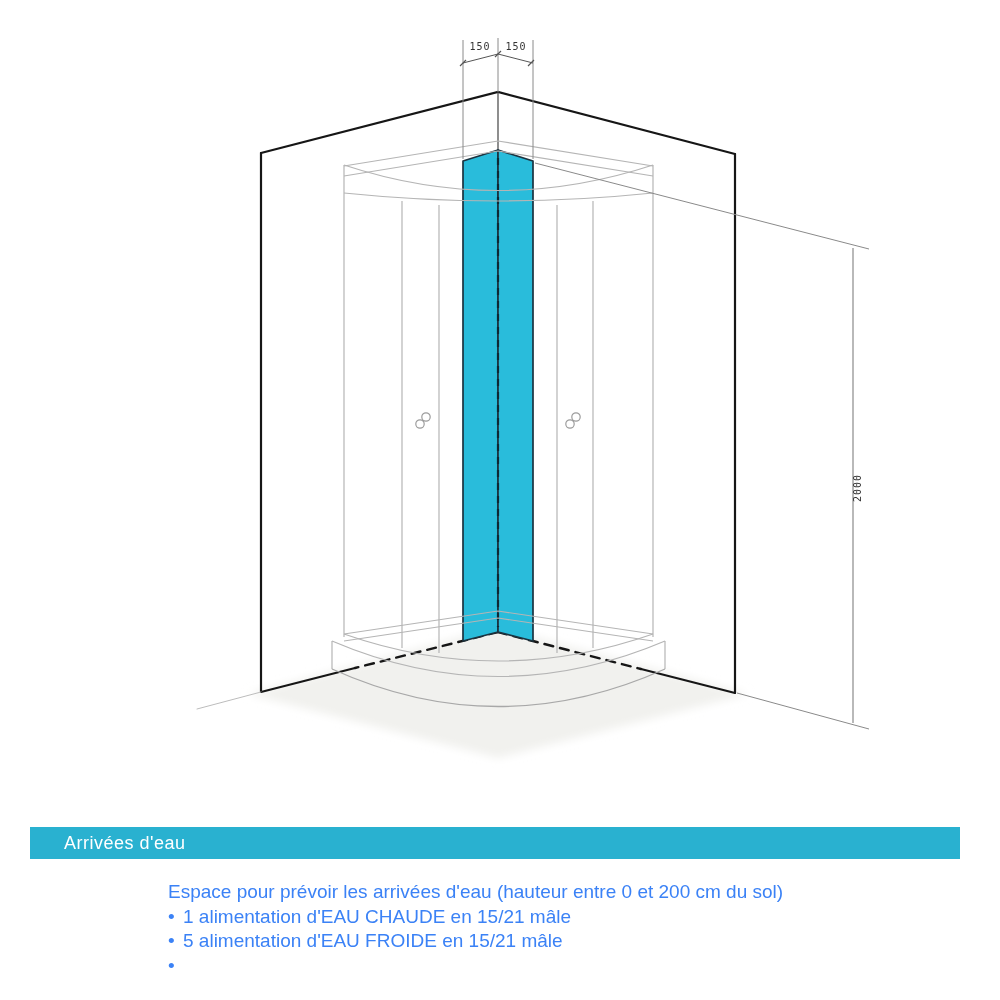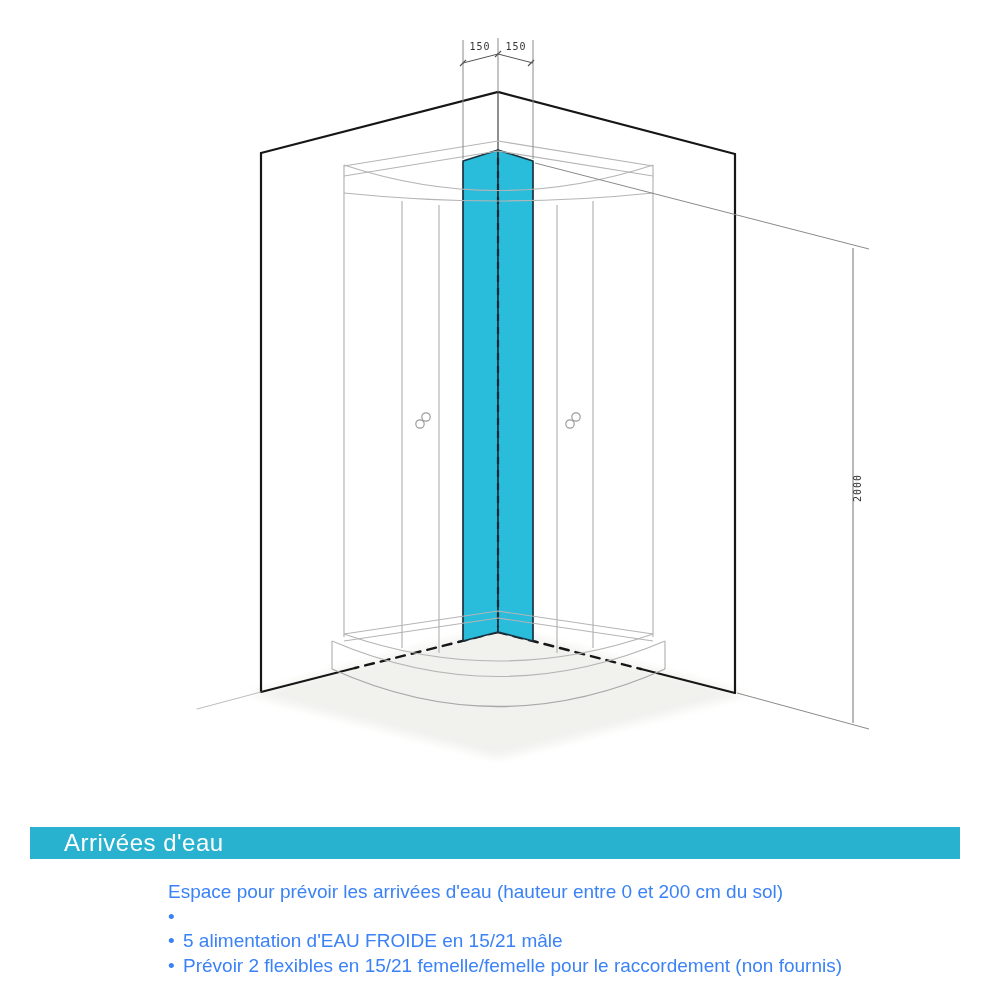--- a/index.html
+++ b/index.html
@@ -11,21 +11,21 @@
   #diagram{position:absolute;left:0;top:0;}
   .dim-label{
     font-family:"DejaVu Sans Mono",monospace;
     font-size:10px;fill:#333;letter-spacing:1px;
   }
   .banner{
     position:absolute;left:30px;top:827px;width:935px;height:32px;
     background:#29b1d0;display:flex;align-items:center;
   }
   .banner-title{
-    color:#ffffff;font-size:24px;letter-spacing:.5px;margin-left:34px;
+    color:#ffffff;font-size:18px;letter-spacing:.5px;margin-left:34px;
     font-weight:400;
   }
   .notes{
     position:absolute;left:168px;top:880px;width:700px;
     color:#3b82f6;font-size:19px;line-height:24.5px;
   }
   .note-row{display:flex;}
   .note-row .bullet{width:15px;flex:0 0 15px;}
 </style>
 </head>
@@ -116,24 +116,24 @@
 <div class="banner">
   <span class="banner-title">Arrivées d'eau</span>
 </div>
 
 <div class="notes">
   <div class="note-row">
     <span>Espace pour prévoir les arrivées d'eau (hauteur entre 0 et 200 cm du sol)</span>
   </div>
   <div class="note-row">
     <span class="bullet">•</span>
+    <span>1 alimentation d'EAU CHAUDE en 15/21 mâle</span>
   </div>
   <div class="note-row">
     <span class="bullet">•</span>
     <span>5 alimentation d'EAU FROIDE en 15/21 mâle</span>
   </div>
   <div class="note-row">
     <span class="bullet">•</span>
-    <span>Prévoir 2 flexibles en 15/21 femelle/femelle pour le raccordement (non fournis)</span>
   </div>
 </div>
 
 </div>
 
 </body></html>

